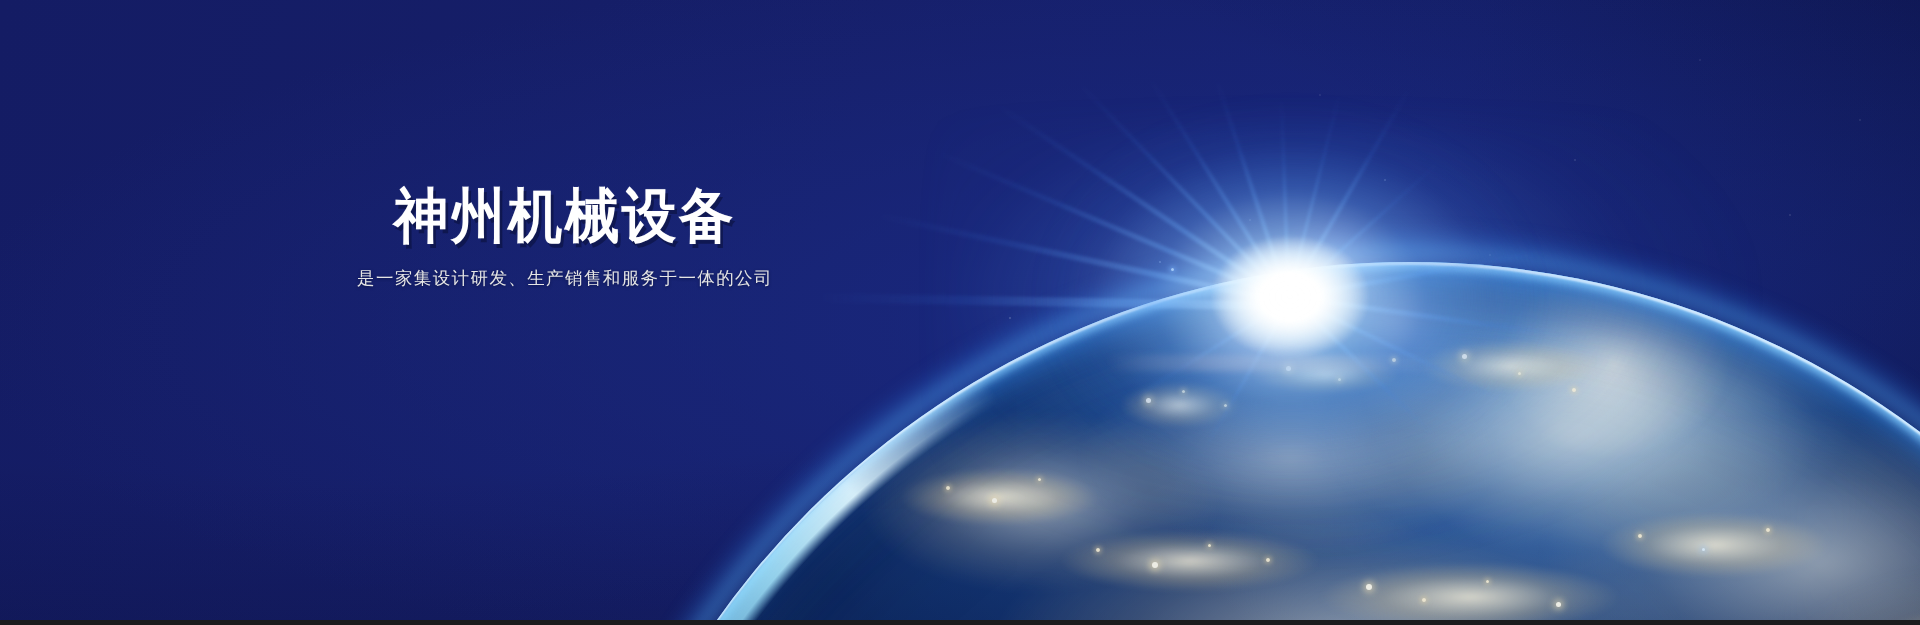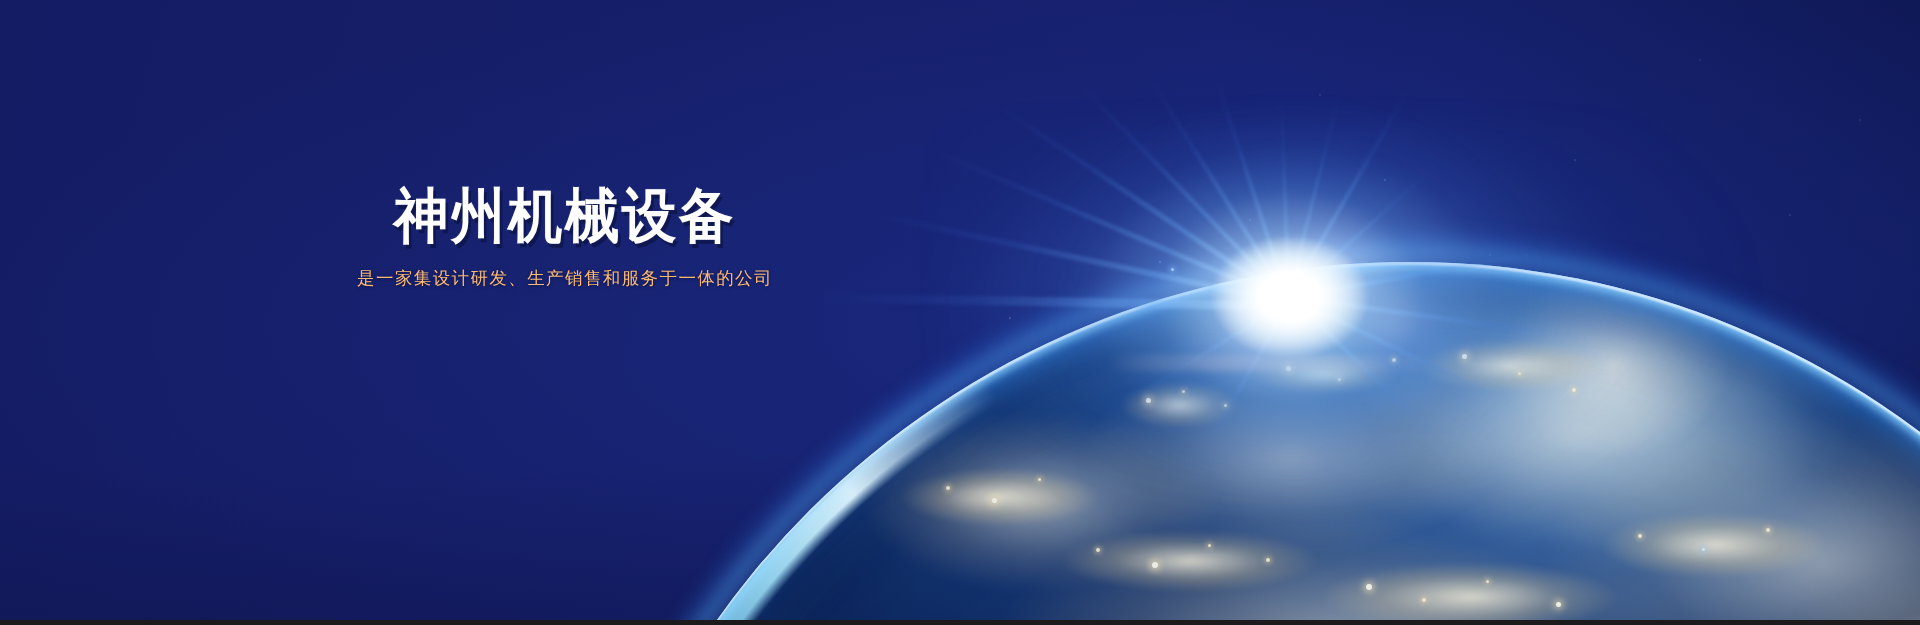--- a/index.html
+++ b/index.html
@@ -228,21 +228,21 @@
     transform-origin:center;
     text-shadow:3px 4px 0 rgba(9,14,55,.55), 0 0 1px rgba(255,255,255,.4);
     white-space:nowrap;
   }
   .subtitle{
     margin:20px 0 0 0;
     font-family:"DejaVu Sans","Liberation Sans",sans-serif;
     font-weight:400;
     font-size:17.5px;
     letter-spacing:1.4px;
-    color:#fdba74;
+    color:#e5e5e5;
     white-space:nowrap;
     text-shadow:0 1px 3px rgba(10,16,60,.8);
   }
 
   
   .bottom-strip{
     position:absolute;left:0;bottom:0;width:1920px;height:5px;
     background:#1b1b1d;
     z-index:60;
   }

